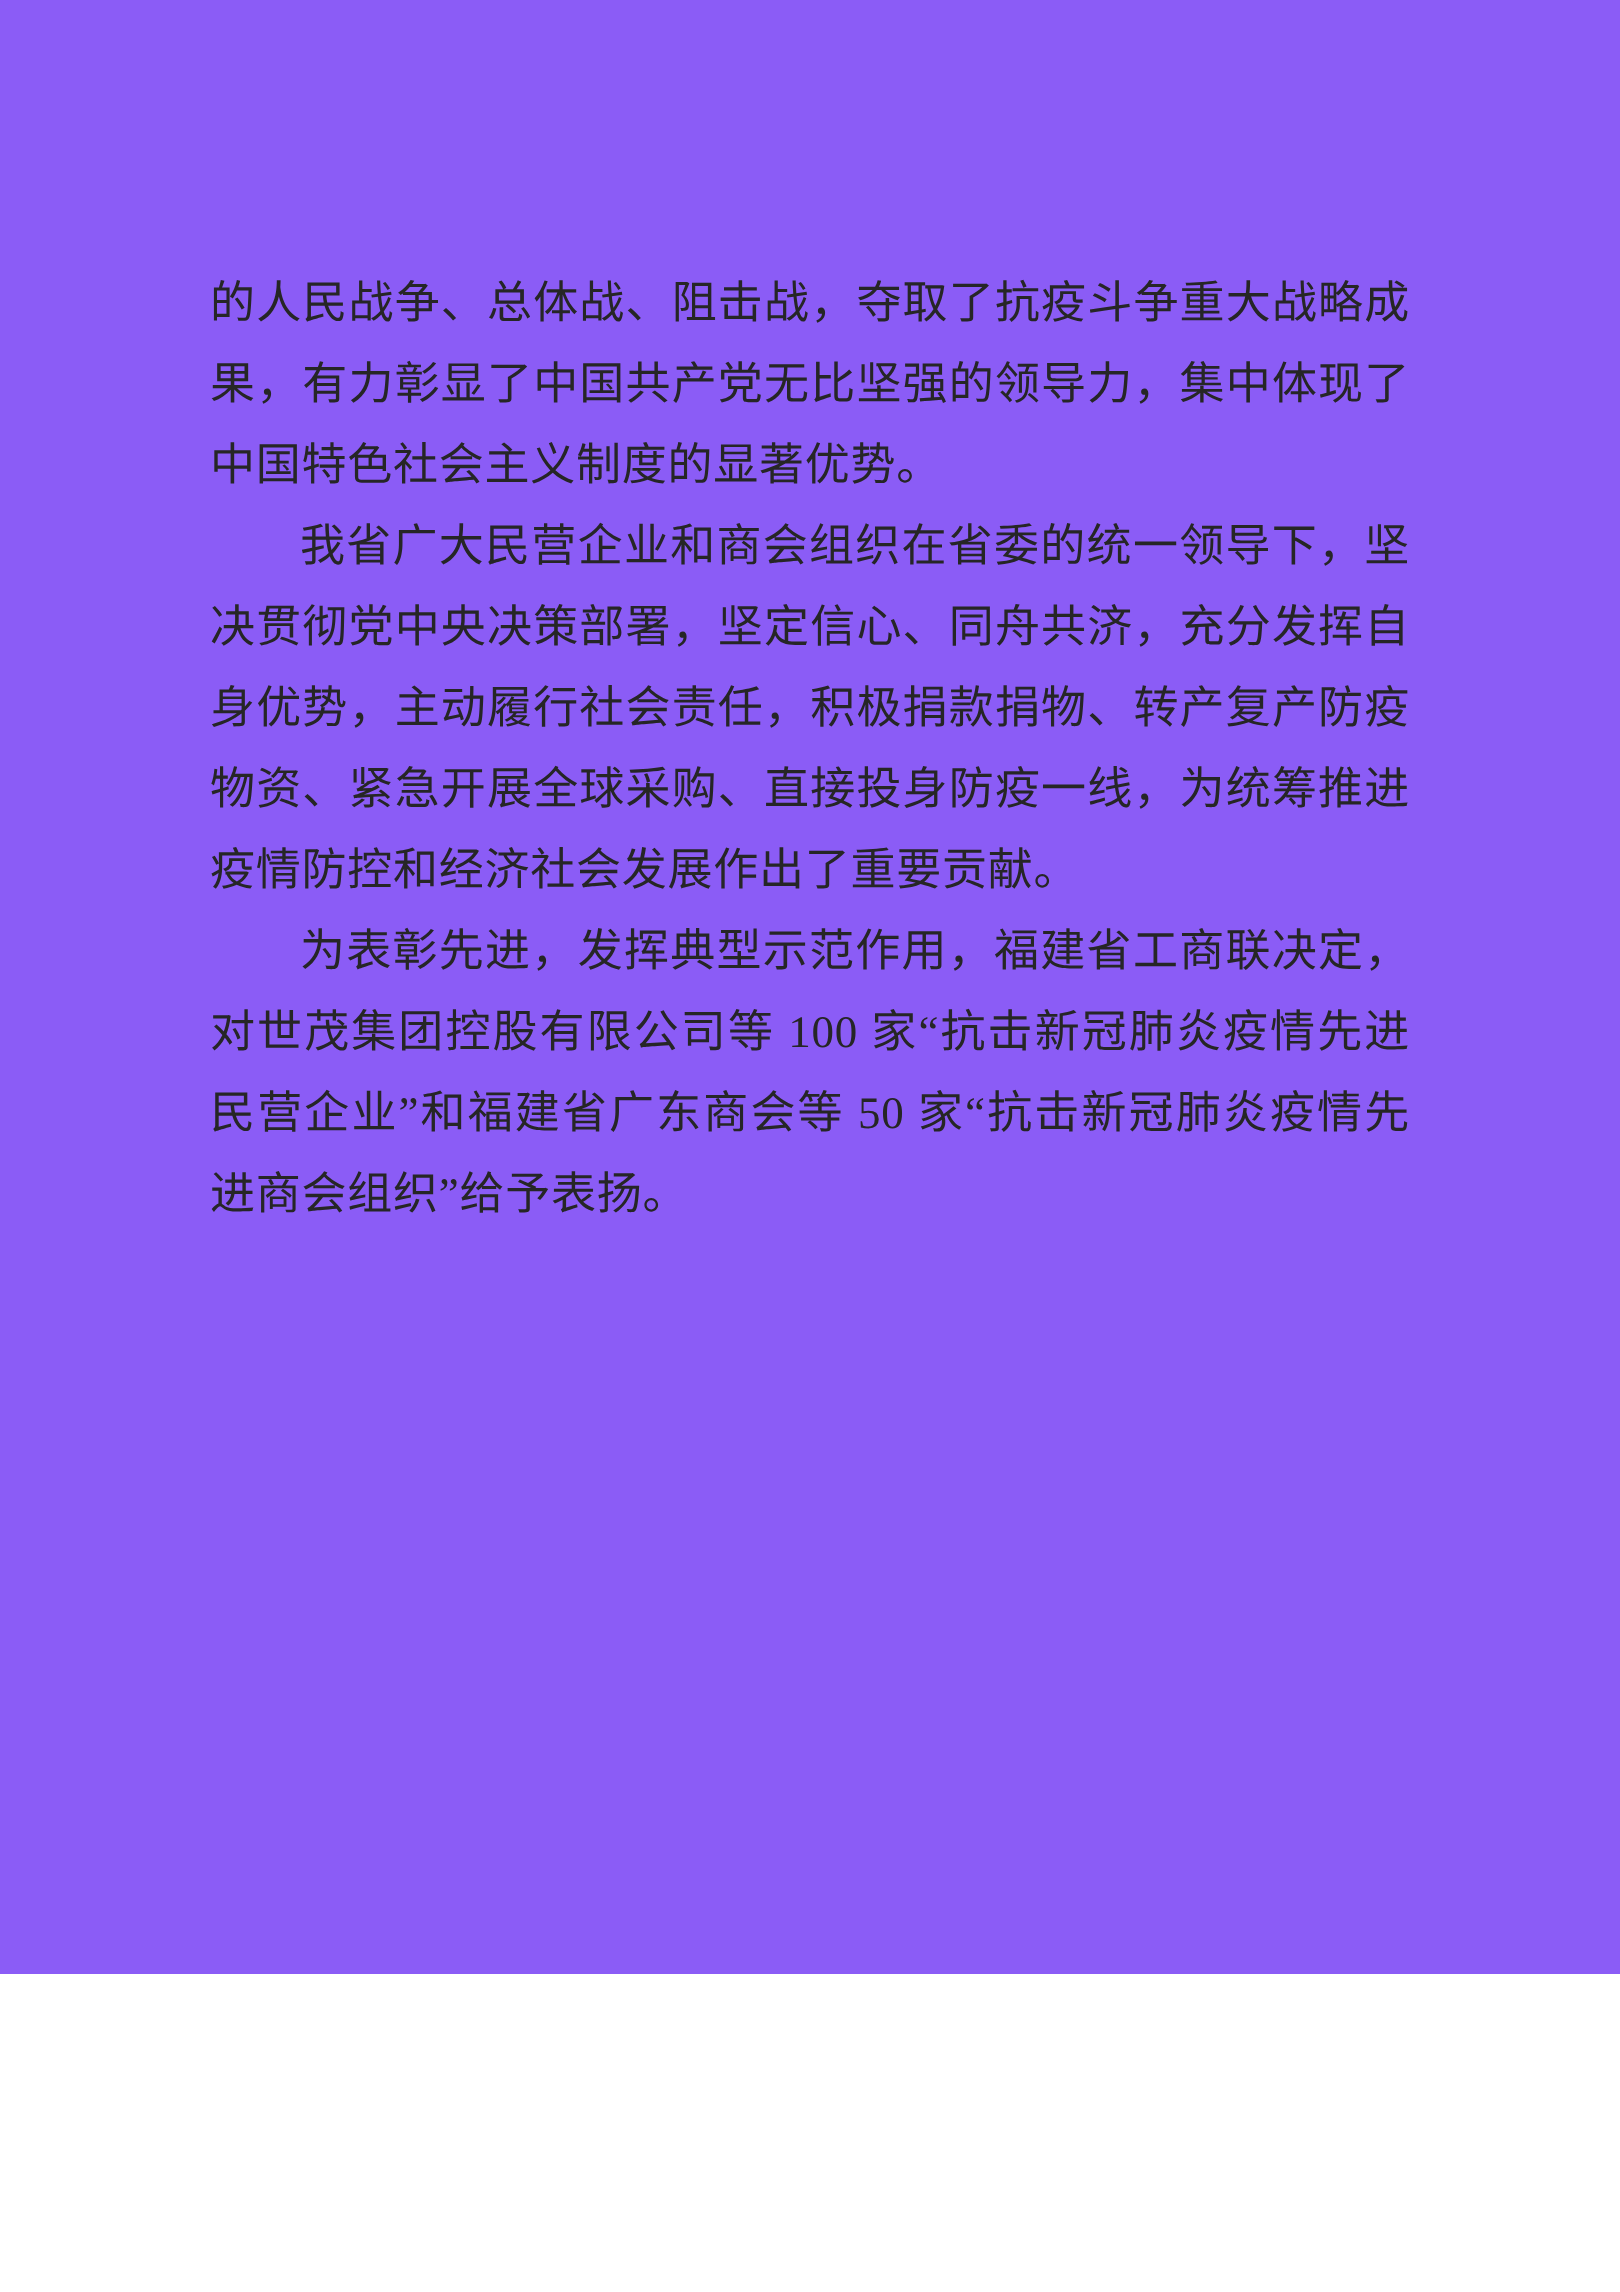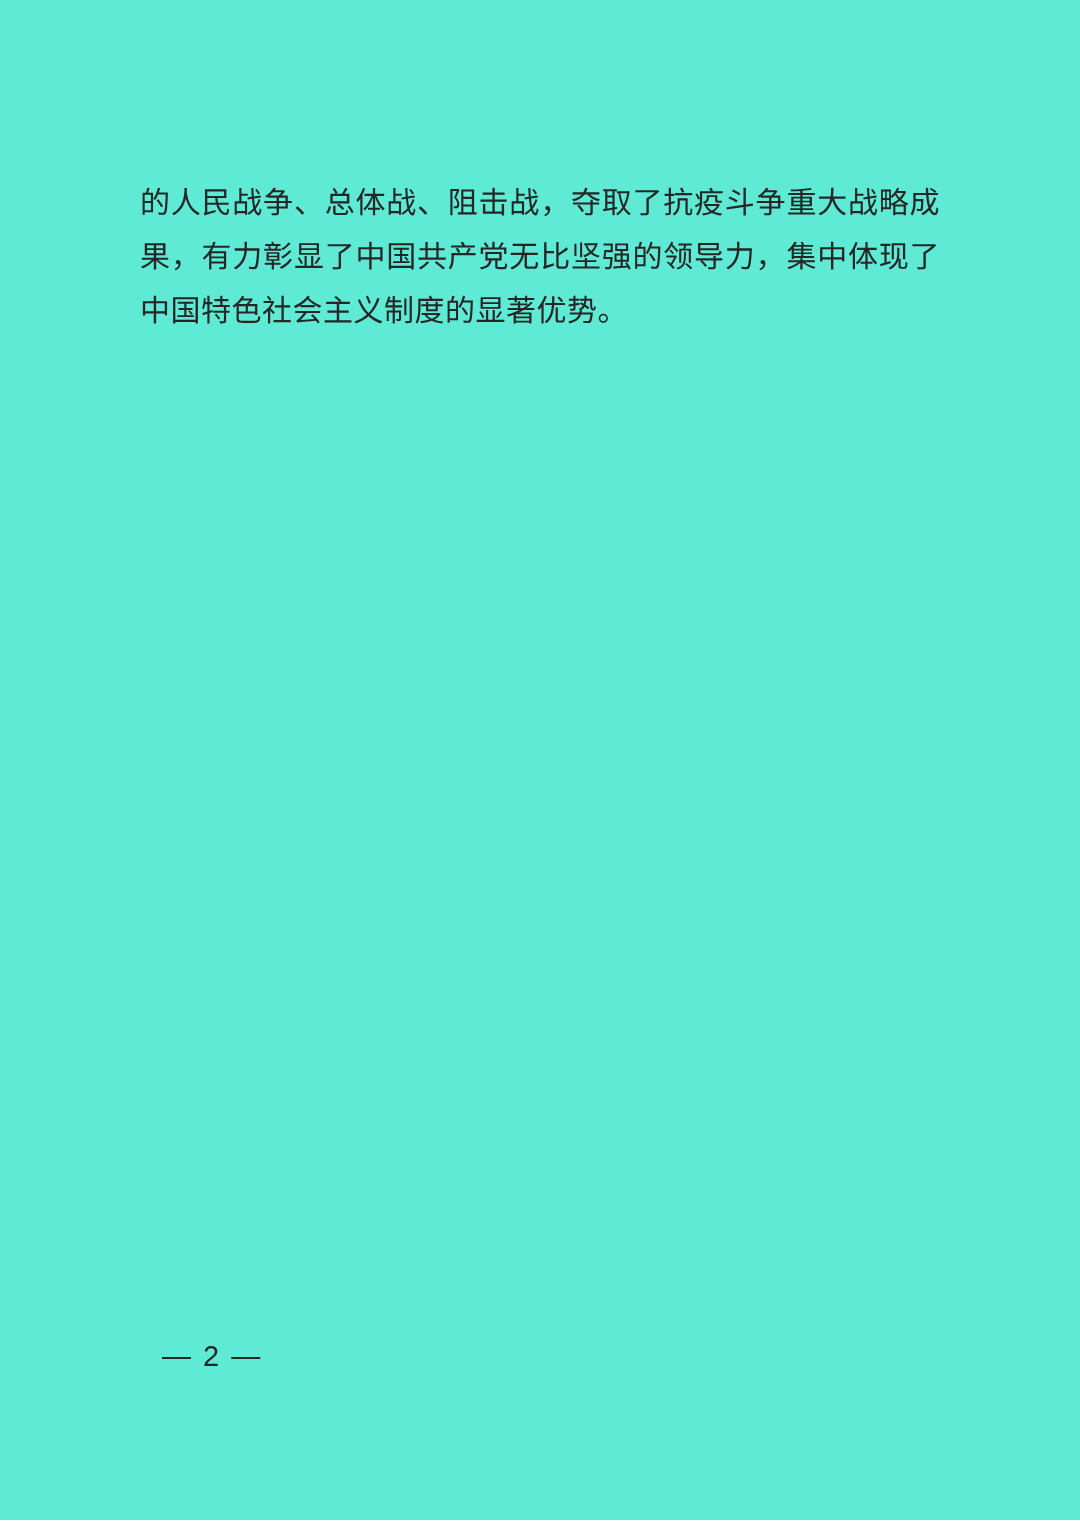--- a/index.html
+++ b/index.html
@@ -3,24 +3,24 @@
 <meta charset="utf-8">
 <style>
   html, body {
     margin: 0;
     padding: 0;
     background: #ffffff;
   }
   .page {
     position: relative;
     width: 1080px;
-    height: 1520px;
-    background: #5eead4;
+    height: 1316px;
+    background: #8b5cf6;
     overflow: hidden;
-    font-family: Liberation Sans, sans-serif;
+    font-family: Liberation Serif, serif;
   }
   .content {
     position: absolute;
     left: 140px;
     top: 176px;
     width: 800px;
     color: #262626;
     font-size: 30px;
     line-height: 54px;
     text-align: justify;
@@ -44,15 +44,17 @@
     line-height: 40px;
     letter-spacing: 2px;
   }
 </style>
 </head>
 <body>
 
 <div class="page">
   <div class="content">
     <p class="para">的人民战争、总体战、阻击战，夺取了抗疫斗争重大战略成果，有力彰显了中国共产党无比坚强的领导力，集中体现了中国特色社会主义制度的显著优势。</p>
+    <p class="para indent">我省广大民营企业和商会组织在省委的统一领导下，坚决贯彻党中央决策部署，坚定信心、同舟共济，充分发挥自身优势，主动履行社会责任，积极捐款捐物、转产复产防疫物资、紧急开展全球采购、直接投身防疫一线，为统筹推进疫情防控和经济社会发展作出了重要贡献。</p>
+    <p class="para indent">为表彰先进，发挥典型示范作用，福建省工商联决定，对世茂集团控股有限公司等 100 家“抗击新冠肺炎疫情先进民营企业”和福建省广东商会等 50 家“抗击新冠肺炎疫情先进商会组织”给予表扬。</p>
   </div>
   <div class="page-number">— 2 —</div>
 </div>
 
 </body></html>

